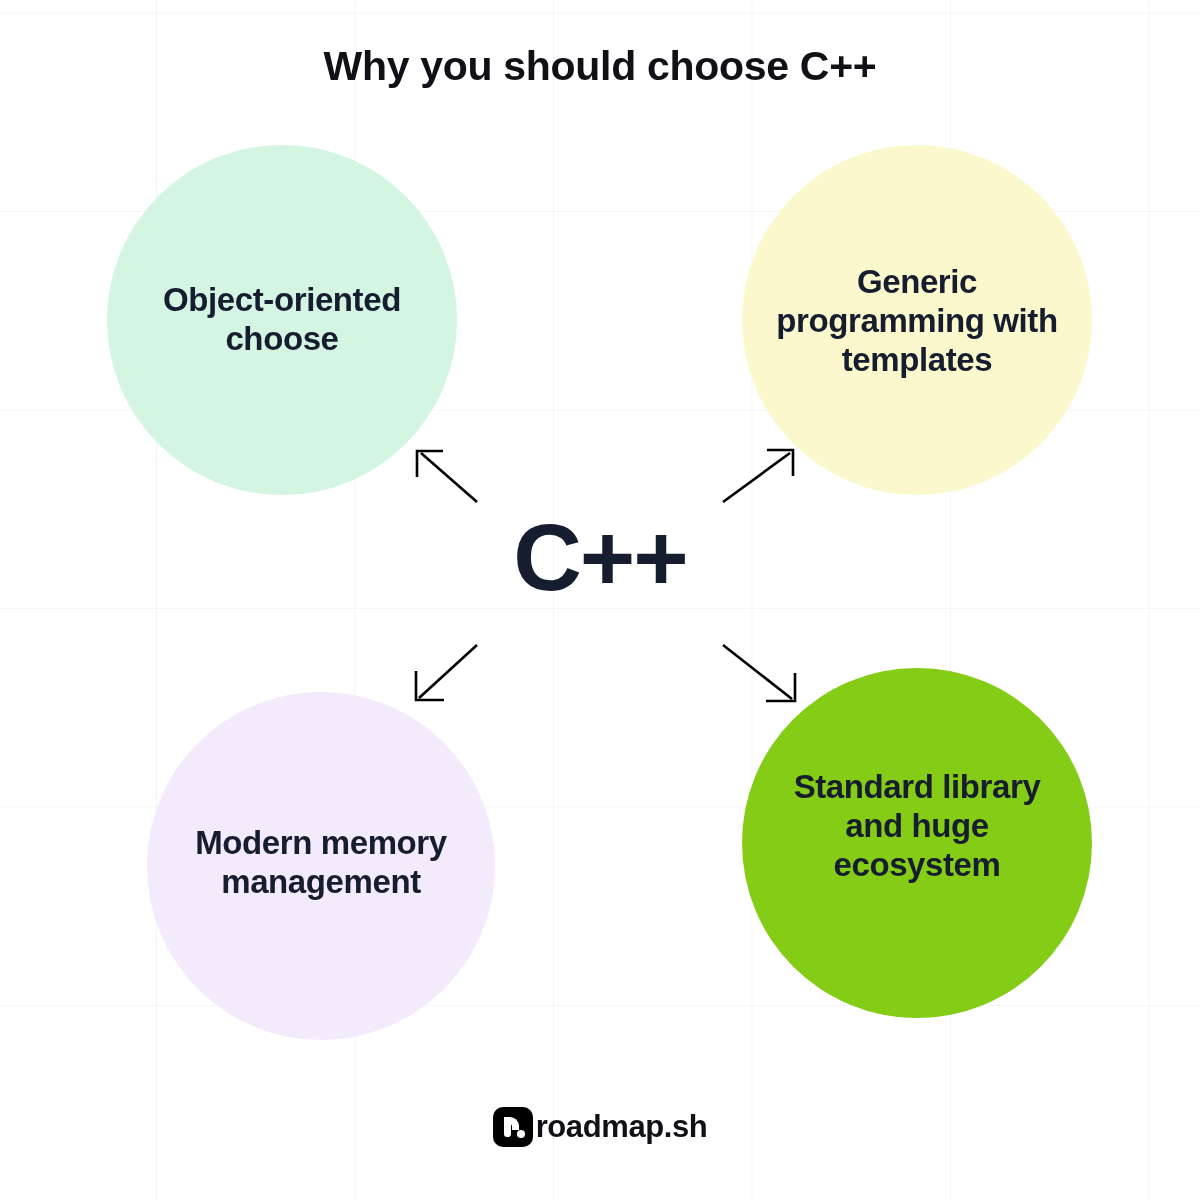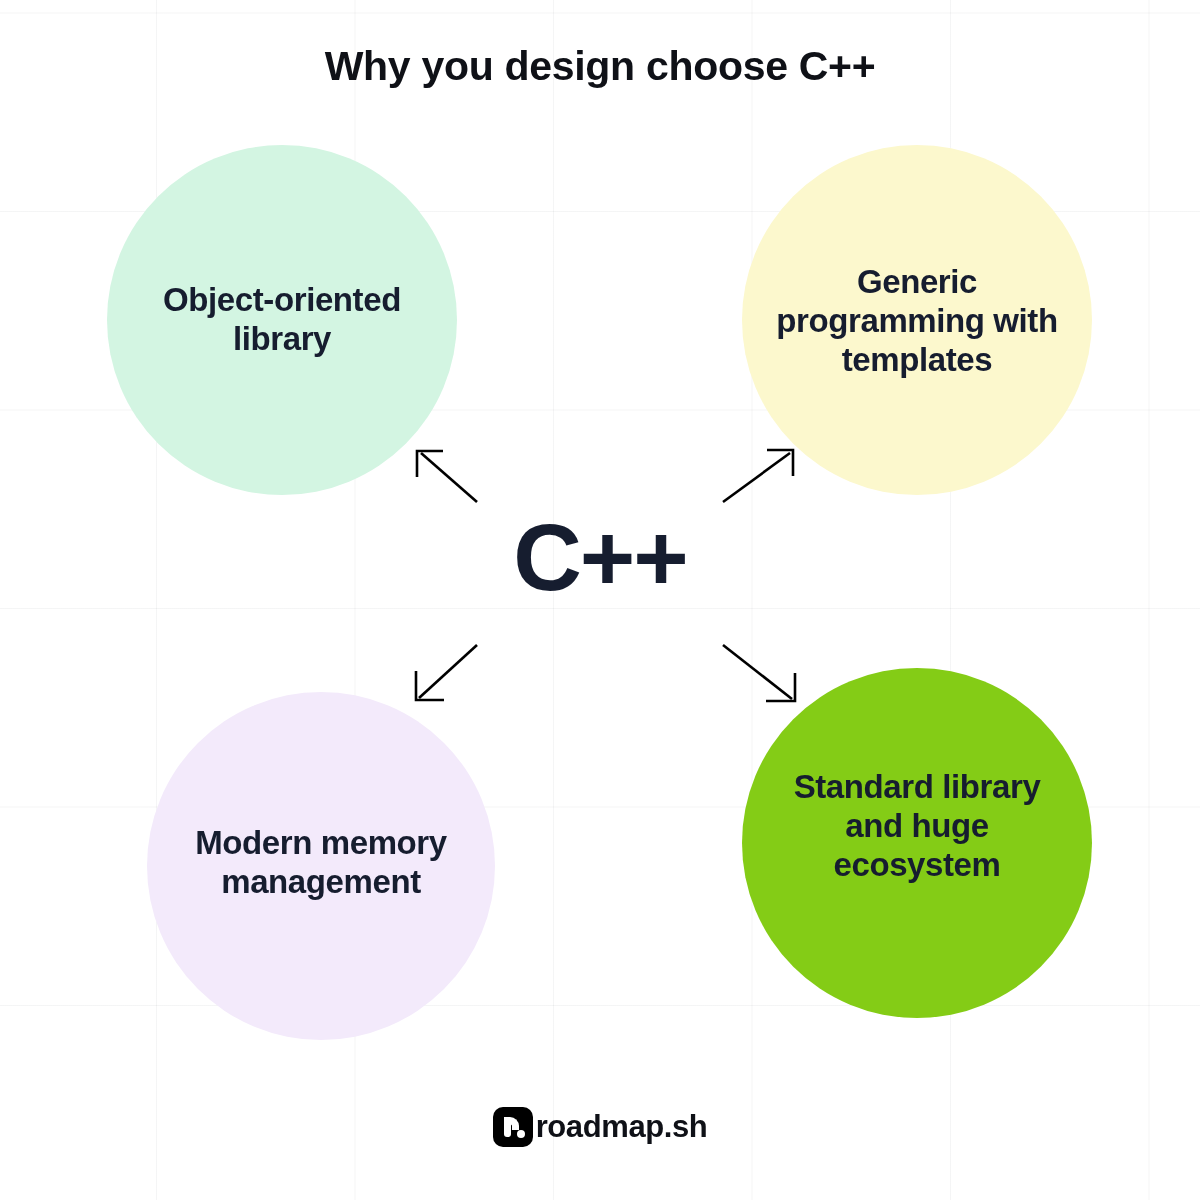--- a/index.html
+++ b/index.html
@@ -154,25 +154,25 @@
     letter-spacing: -0.4px;
   }
 </style>
 </head>
 <body>
 
 <div id="canvas">
 
   <div id="grid"></div>
 
-  <div id="title">Why you design choose C++</div>
+  <div id="title">Why you should choose C++</div>
 
   <div class="bubble" id="bubble-0" style="background: rgb(211, 245, 226);">
     <span class="bubble-label">Object-oriented
-library</span>
+choose</span>
   </div>
 
   <div class="bubble" id="bubble-1" style="background: rgb(252, 248, 205); justify-content: flex-end;">
     <span class="bubble-label">Generic
 programming with
 templates</span>
   </div>
 
   <div class="bubble" id="bubble-2" style="background: rgb(243, 234, 251);">
     <span class="bubble-label">Modern memory

